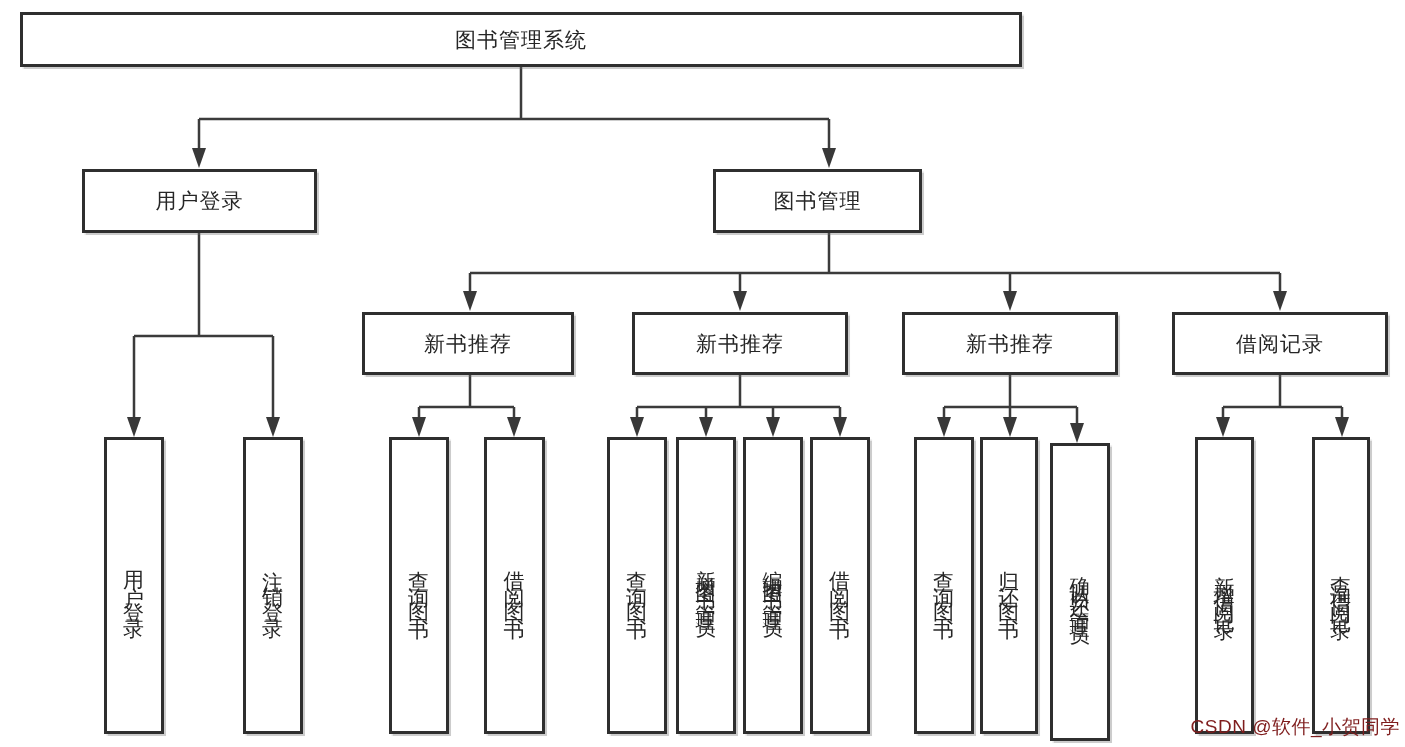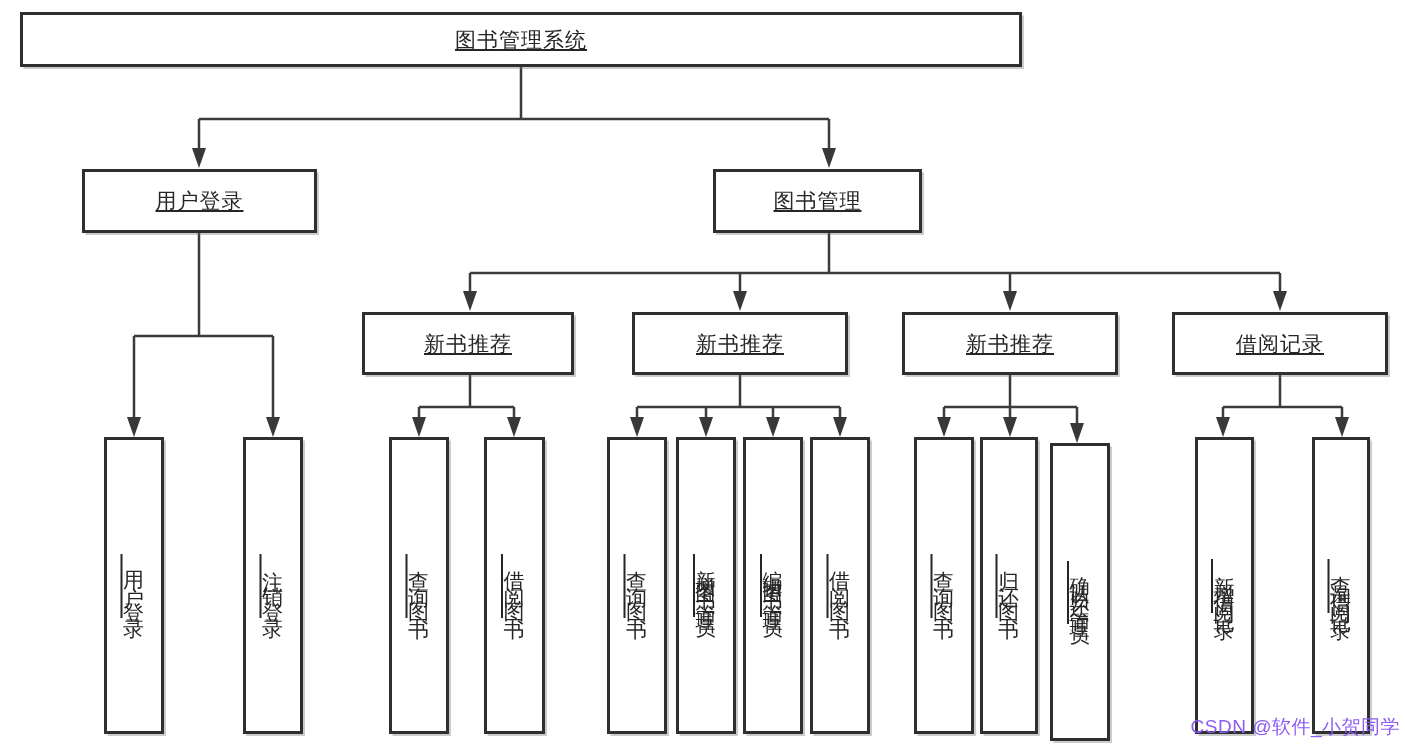--- a/index.html
+++ b/index.html
@@ -22,36 +22,35 @@
     box-sizing: border-box;
     background: #ffffff;
     border: 3px solid #2f2f2f;
     display: flex;
     align-items: center;
     justify-content: center;
     color: #262626;
     font-size: 21px;
     z-index: 2;
     box-shadow: 1.5px 1.5px 1px rgba(110,110,110,0.35);
-    text-decoration: underline;
   }
   .node.h .lbl { letter-spacing: 1px; white-space: nowrap; }
   .node.v {
     writing-mode: vertical-rl;
     text-orientation: mixed;
   }
   .node.v .lbl { letter-spacing: 16px; line-height: 1; }
   .node.v.sp6 .lbl { letter-spacing: 9px; }
   .node.v.sp9 .lbl { letter-spacing: 7px; font-size: 20px; }
   .watermark {
     position: absolute;
     right: 5px;
     top: 714px;
     font-size: 19px;
-    color: #8b5cf6;
+    color: #7f1d1d;
     letter-spacing: 0.5px;
     z-index: 5;
     white-space: nowrap;
   }
 </style>
 </head>
 <body>
 
 <div class="canvas">
 

